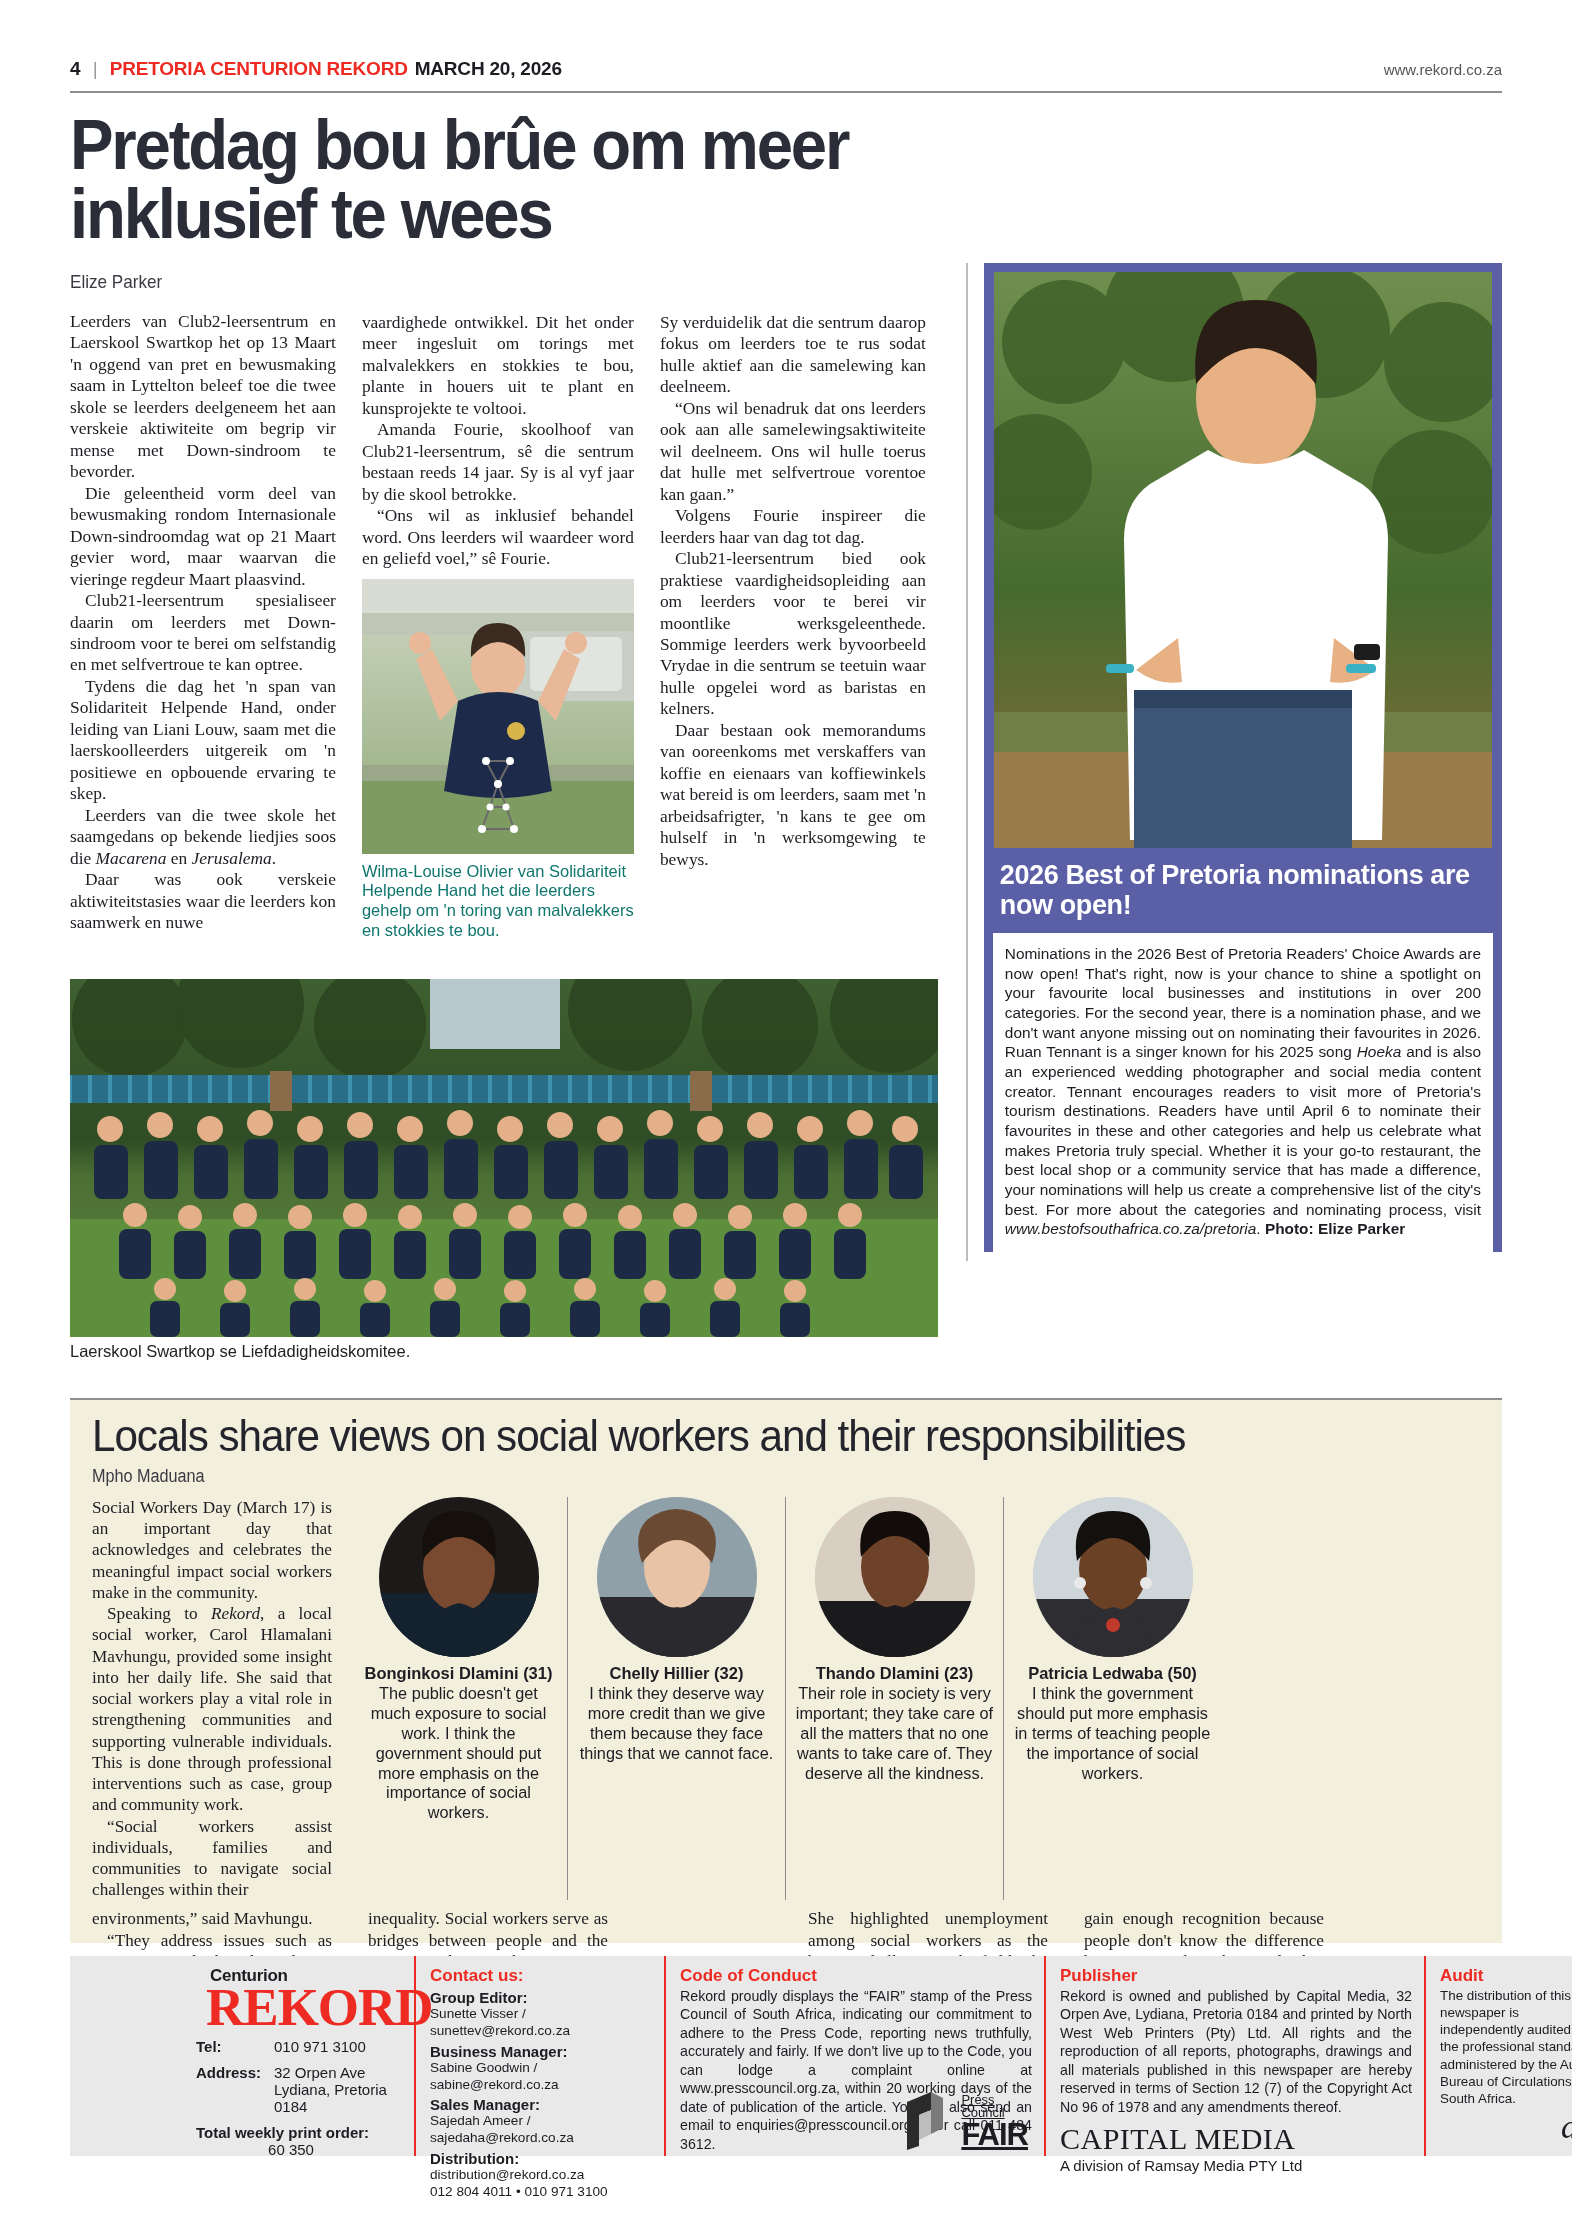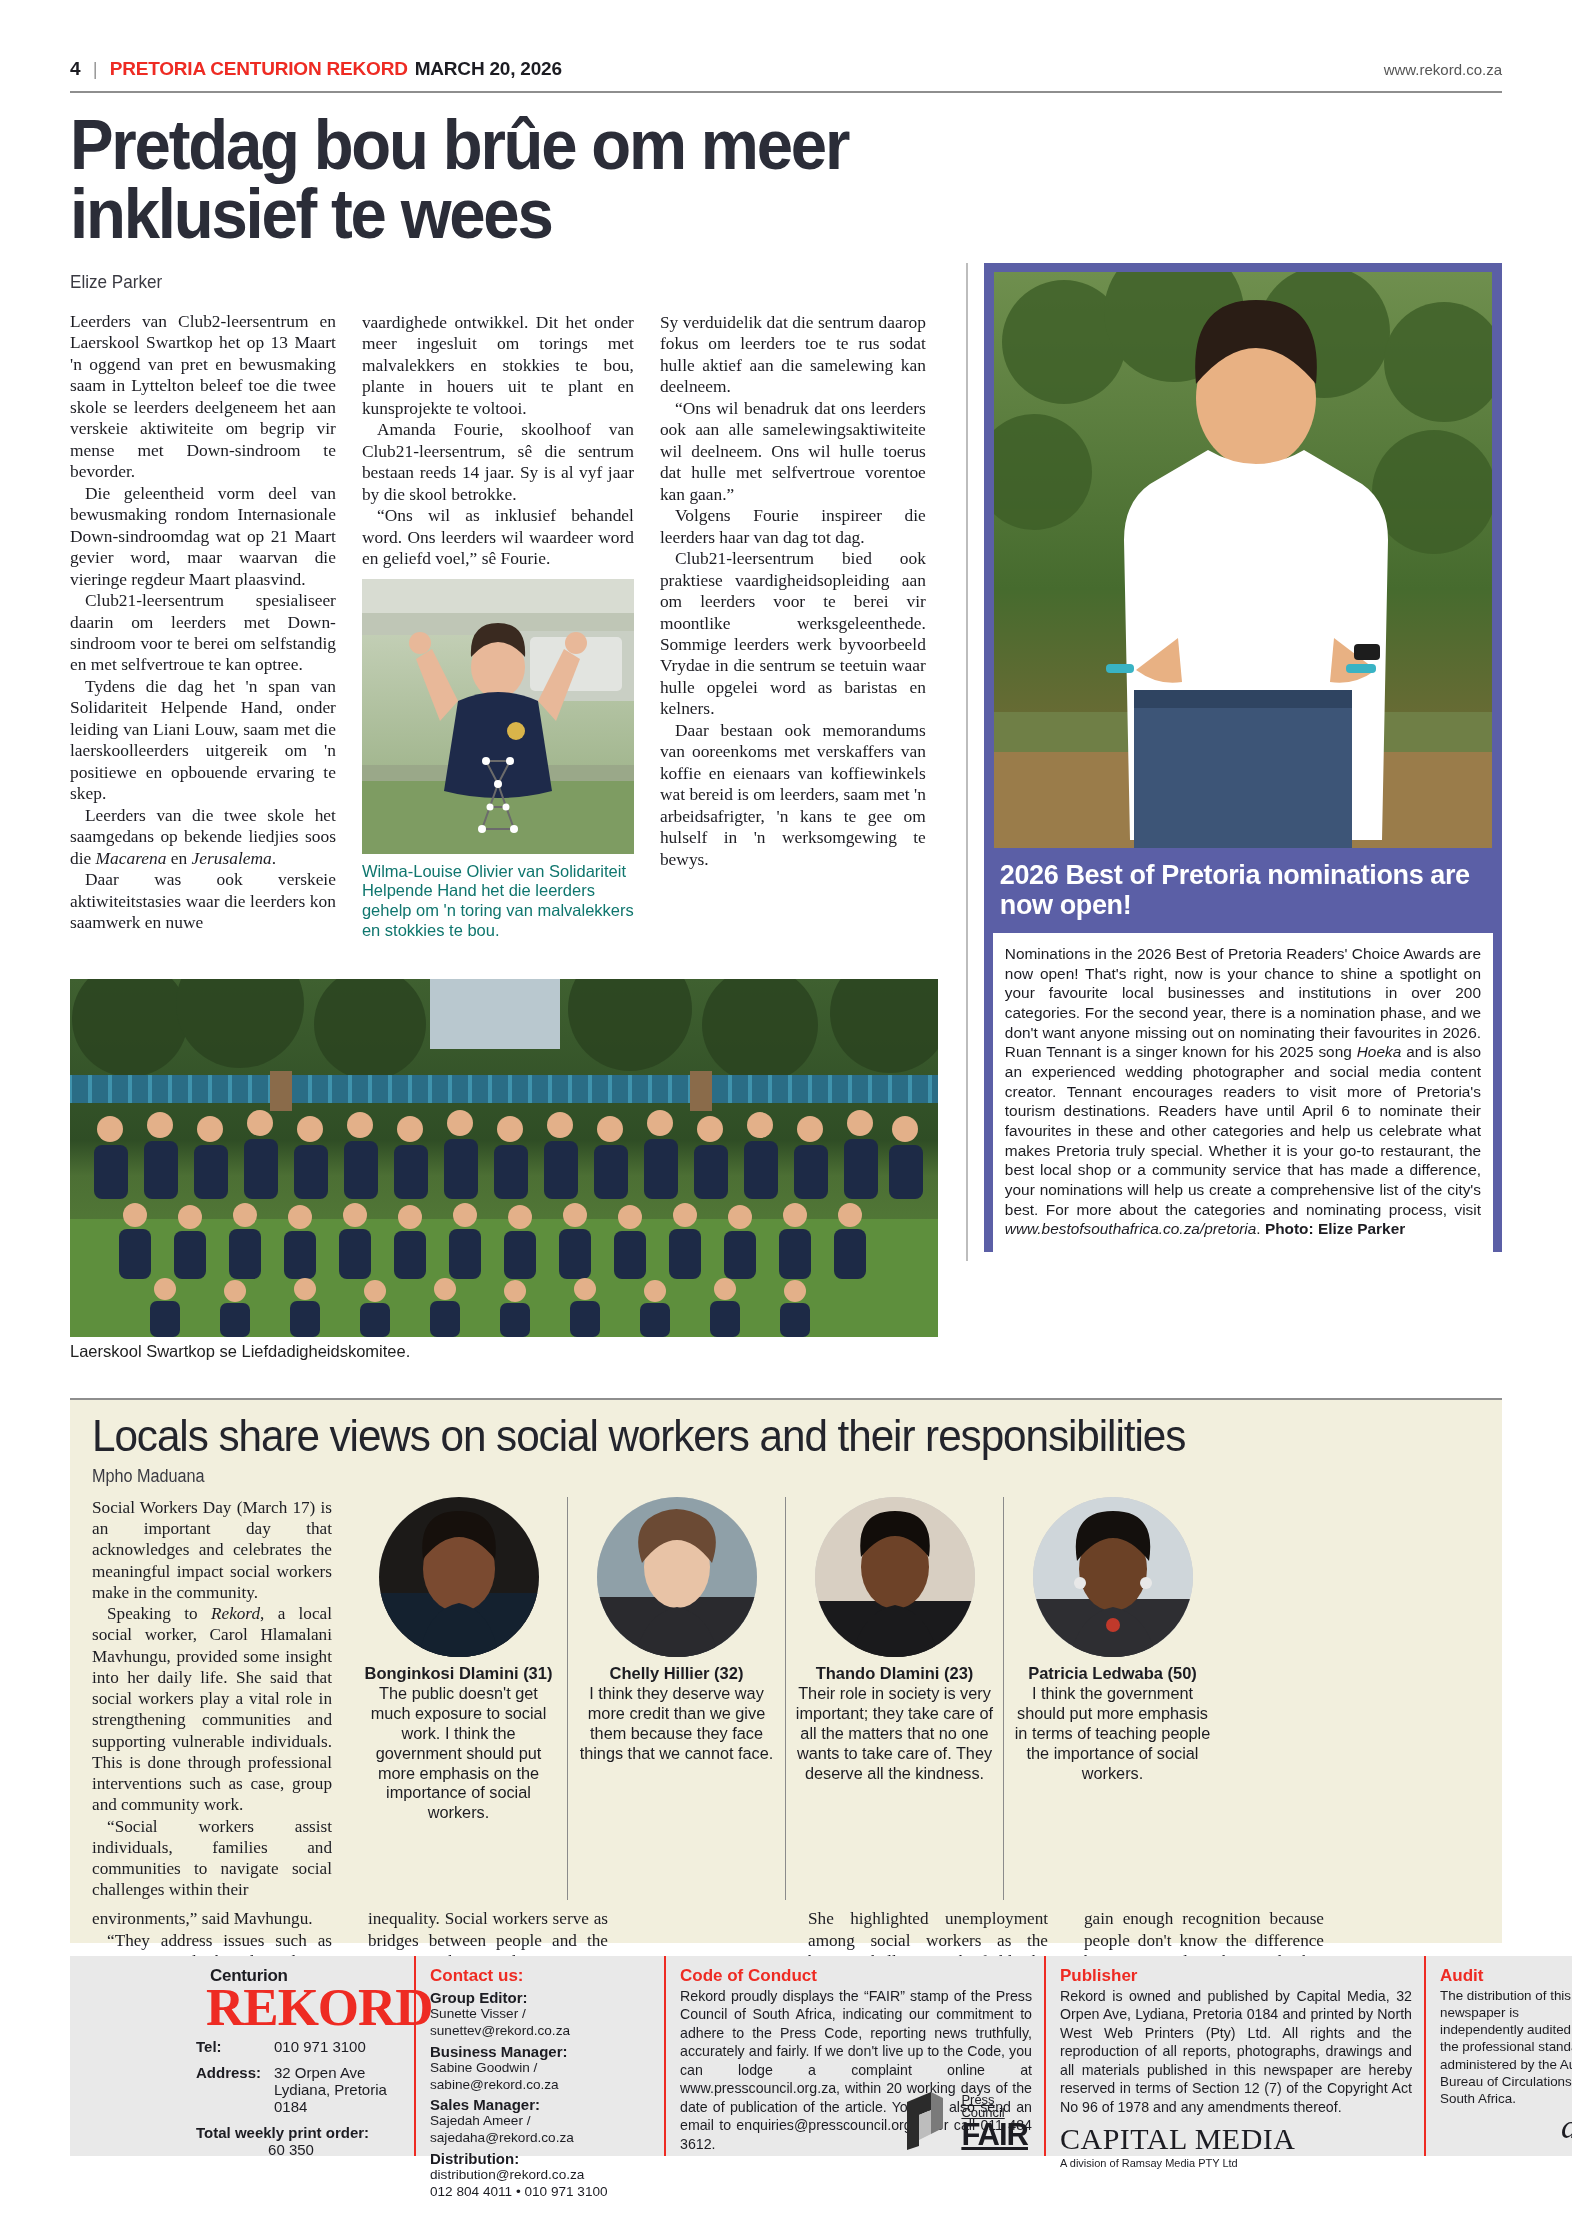--- a/index.html
+++ b/index.html
@@ -89,21 +89,21 @@
   .f-t{font-family:"Liberation Sans",sans-serif;font-size:13.6px;color:#1c1c22;line-height:1.24;}
   .f-p{font-family:"Liberation Sans",sans-serif;font-size:14.2px;color:#1c1c22;line-height:1.3;text-align:justify;}
   .f-p5{font-family:"Liberation Sans",sans-serif;font-size:13.4px;color:#1c1c22;line-height:1.28;}
   .logo-cent{font-family:"Liberation Sans",sans-serif;font-weight:bold;font-size:17px;color:#1c1c22;
              margin-left:14px;letter-spacing:-.3px;}
   .logo-rek{font-family:"Liberation Serif",serif;font-weight:bold;font-size:53px;color:#ee2b23;
             line-height:.82;letter-spacing:-1px;margin-left:10px;}
   .kv{display:flex;font-family:"Liberation Sans",sans-serif;font-size:15px;margin-top:9px;}
   .kv b{font-weight:bold;min-width:78px;display:inline-block;}
   .capital{font-family:"Liberation Serif",serif;font-size:30px;letter-spacing:.5px;color:#1c1c22;margin-top:6px;}
-  .capital-sub{font-family:"Liberation Sans",sans-serif;font-size:11px;color:#1c1c22;margin-top:1px;}
+  .capital-sub{font-family:"Liberation Sans",sans-serif;font-size:15px;color:#1c1c22;margin-top:1px;}
   .fair-wrap{display:flex;align-items:flex-end;position:absolute;right:16px;bottom:6px;}
   .fair-txt{font-family:"Liberation Sans",sans-serif;line-height:1;margin-left:6px;text-decoration:underline;}
   .fair-s{font-size:13px;}
   .fair-b{font-size:31px;font-weight:bold;letter-spacing:-1px;}
   .abc{position:absolute;right:10px;bottom:10px;font-family:"Liberation Serif",serif;font-size:34px;
        font-style:italic;color:#1c1c22;letter-spacing:-2px;}
 </style>
 </head>
 <body>
 

